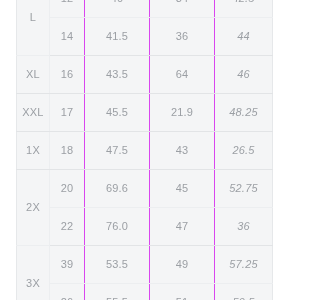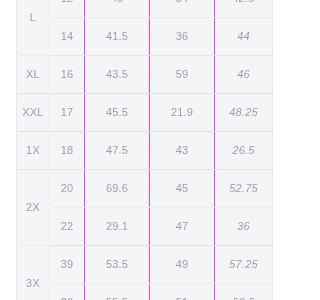--- a/index.html
+++ b/index.html
@@ -96,21 +96,21 @@
           <tr class="group-end">
             <td>14</td>
             <td>41.5</td>
             <td>36</td>
             <td class="last-col">44</td>
           </tr>
           <tr class="group-end">
             <td class="size-label" rowspan="1">XL</td>
             <td>16</td>
             <td>43.5</td>
-            <td>59</td>
+            <td>64</td>
             <td class="last-col">46</td>
           </tr>
           <tr class="group-end">
             <td class="size-label" rowspan="1">XXL</td>
             <td>17</td>
             <td>45.5</td>
             <td>21.9</td>
             <td class="last-col">48.25</td>
           </tr>
           <tr class="group-end">
@@ -122,21 +122,21 @@
           </tr>
           <tr>
             <td class="size-label" rowspan="2">2X</td>
             <td>20</td>
             <td>69.6</td>
             <td>45</td>
             <td class="last-col">52.75</td>
           </tr>
           <tr class="group-end">
             <td>22</td>
-            <td>29.1</td>
+            <td>76.0</td>
             <td>47</td>
             <td class="last-col">36</td>
           </tr>
           <tr>
             <td class="size-label" rowspan="2">3X</td>
             <td>39</td>
             <td>53.5</td>
             <td>49</td>
             <td class="last-col">57.25</td>
           </tr>

